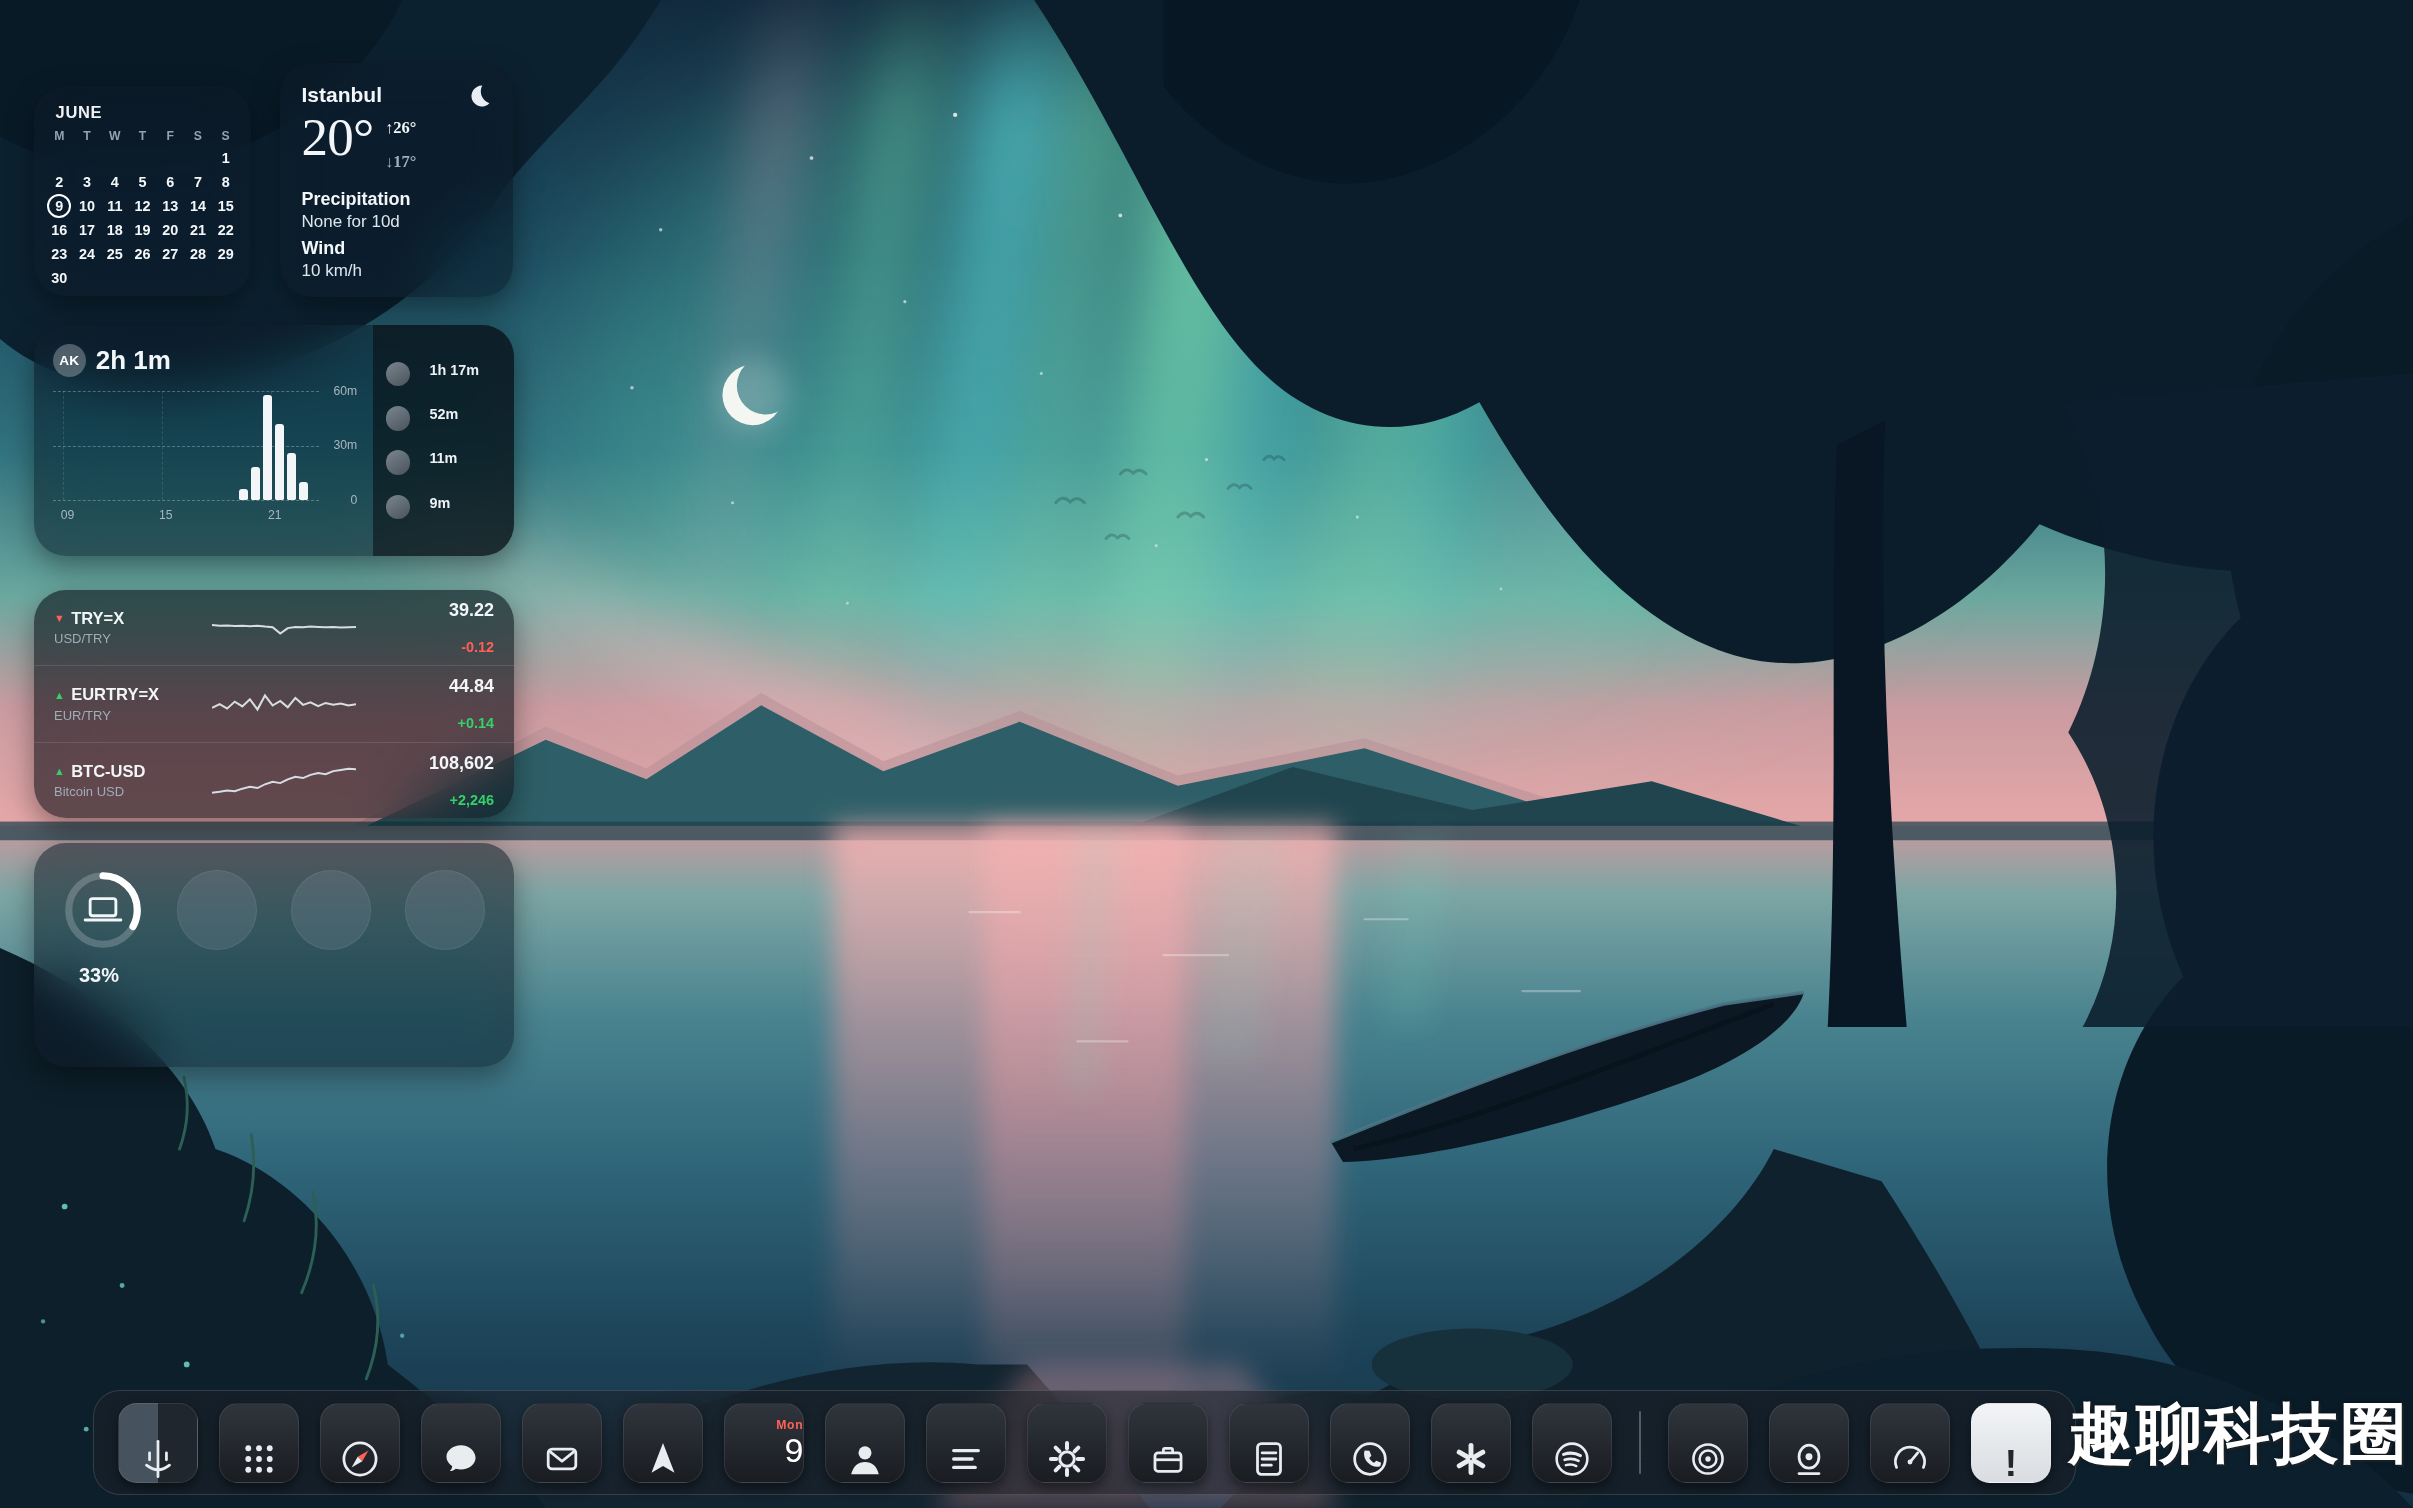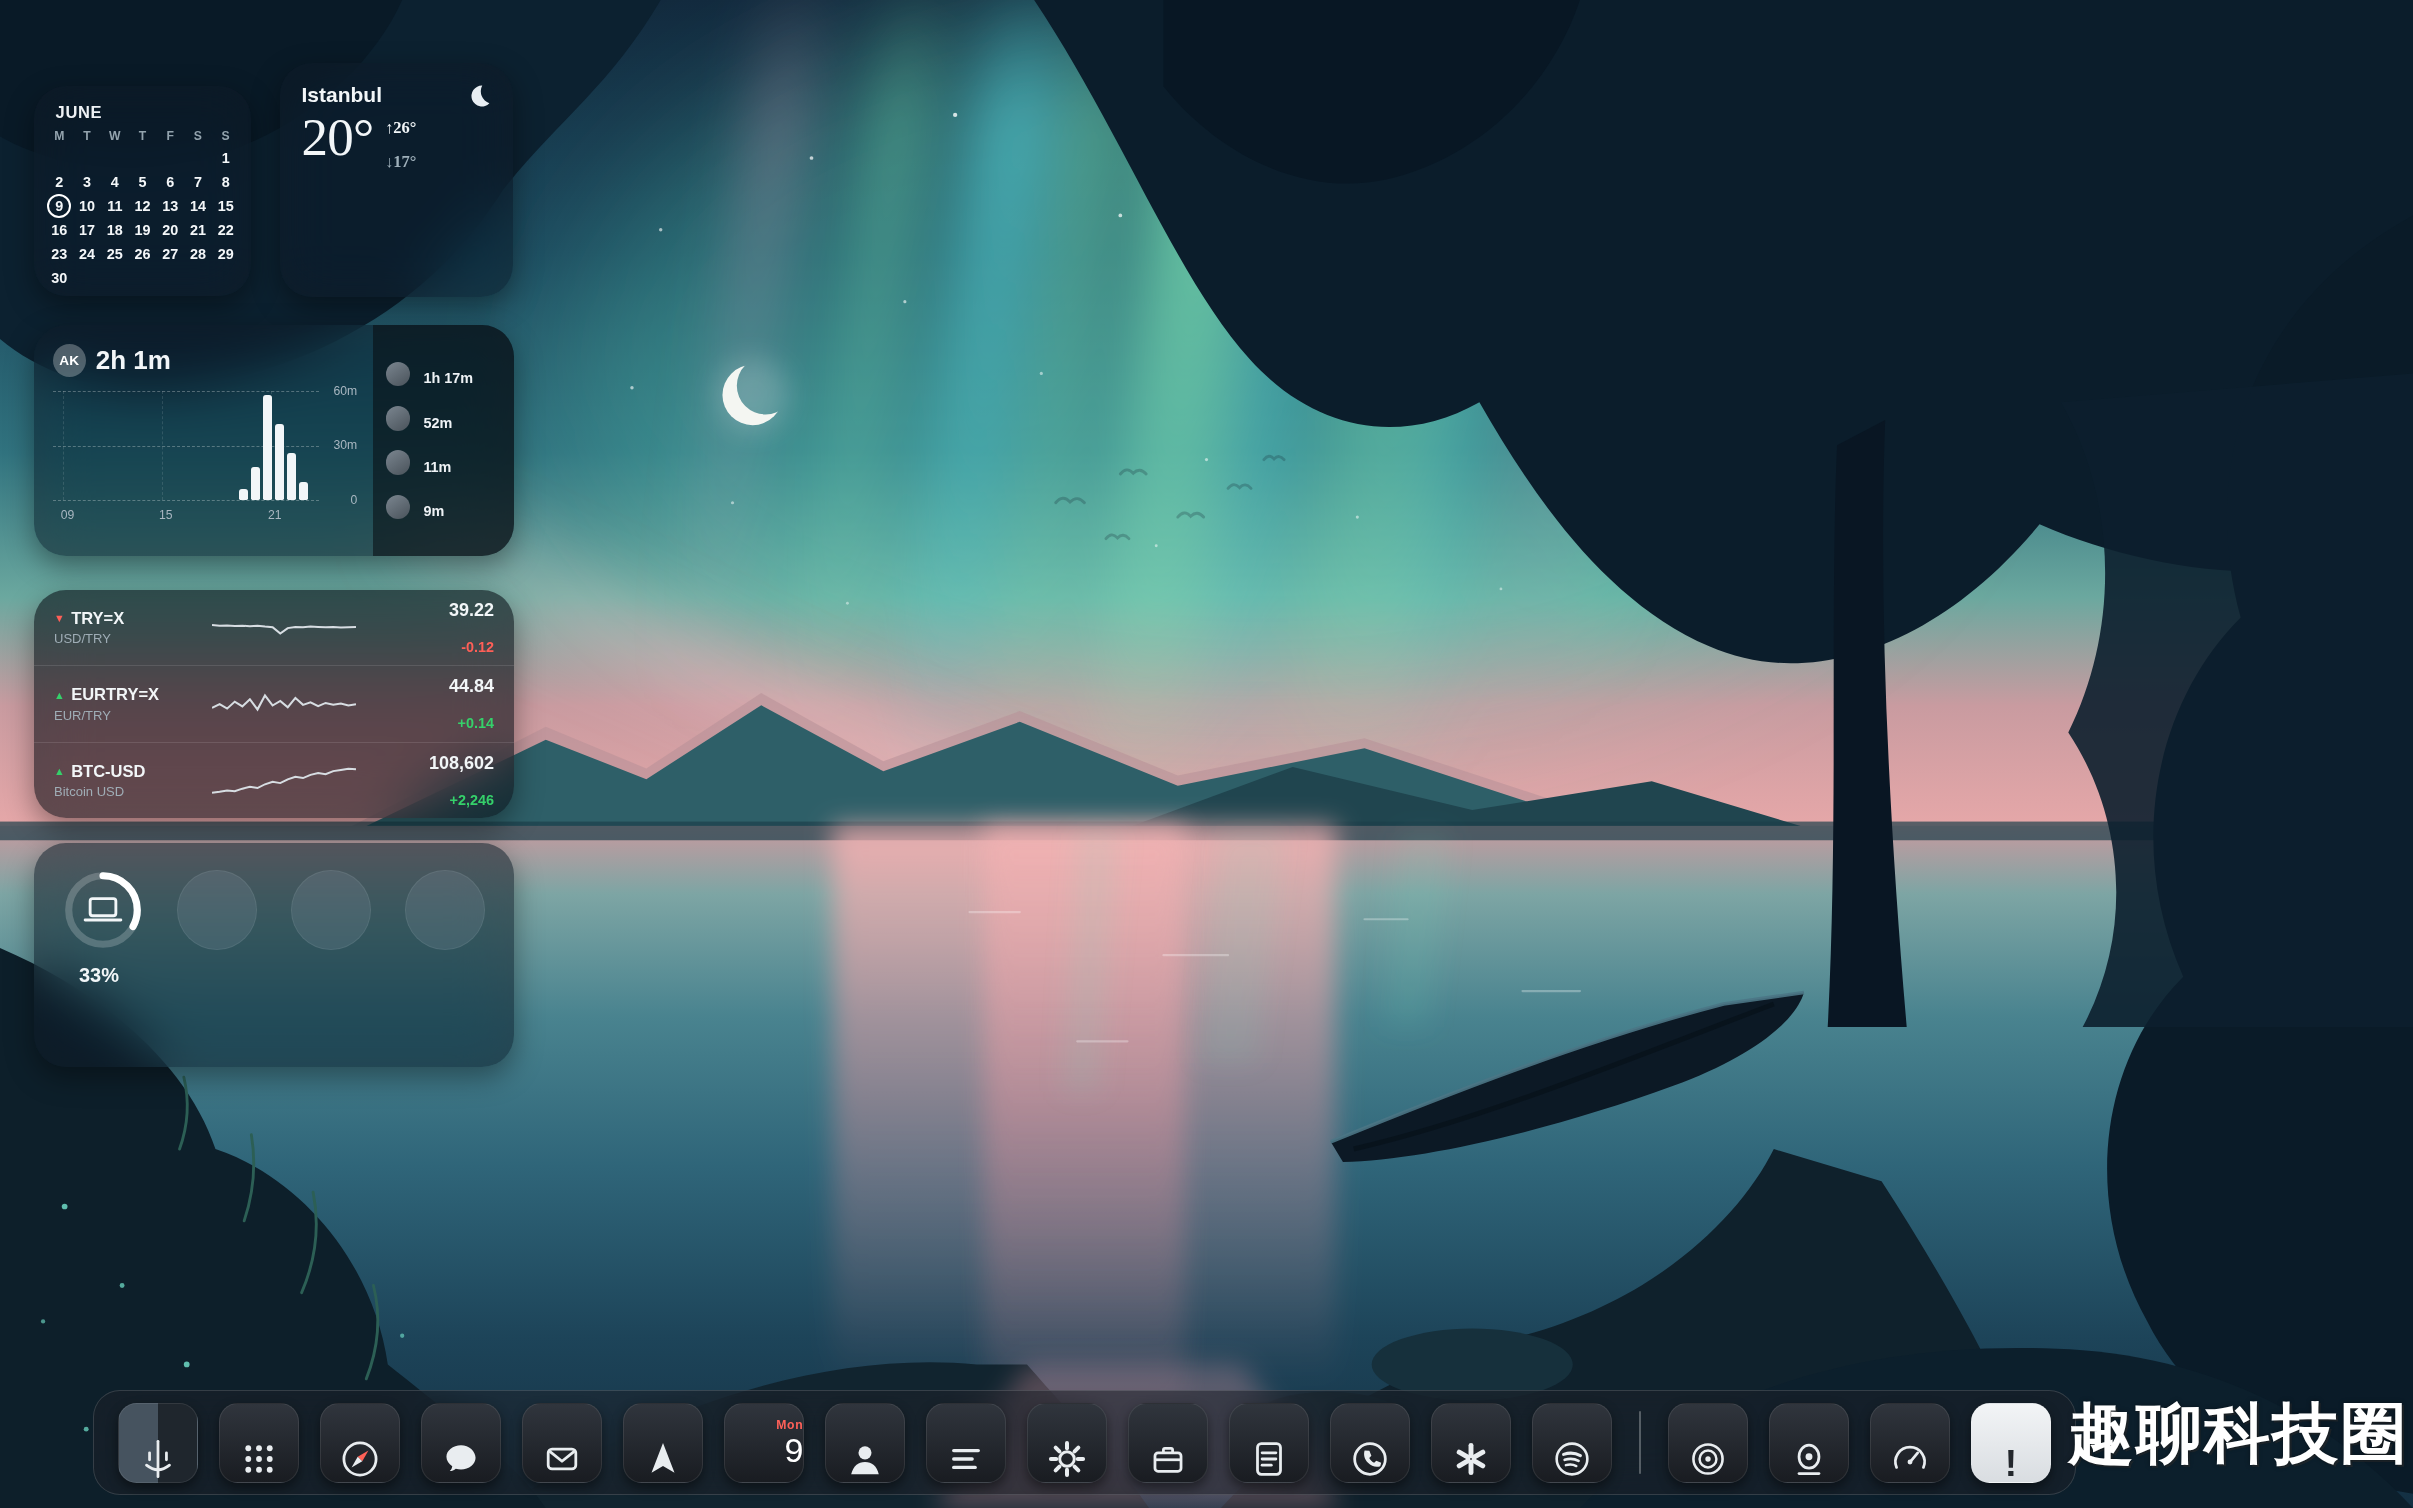--- a/index.html
+++ b/index.html
@@ -43,21 +43,21 @@
   .st-chart{position:relative;height:135px;margin-top:10px;}
   .st-plot{position:absolute;left:0;right:40px;top:4.3px;bottom:21.5px;}
   .st-grid{position:absolute;left:0;right:0;border-top:1.4px dashed rgba(255,255,255,.28);}
   .st-vgrid{position:absolute;top:0;bottom:0;border-left:1.4px dashed rgba(255,255,255,.12);}
   .st-bar{position:absolute;bottom:0;width:9.3px;border-radius:2.9px 2.9px 1.4px 1.4px;background:#f2f6f8;}
   .st-ylabels{position:absolute;right:0;top:4.3px;bottom:21.5px;width:36px;}
   .st-ylab{position:absolute;right:1.4px;font-size:12.2px;color:#a9b7c1;}
   .st-xlabels{position:absolute;left:0;right:40px;bottom:0;height:17px;}
   .st-xlab{position:absolute;bottom:0;font-size:12.2px;color:#a9b7c1;}
   .st-right{width:141px;background:rgba(8,11,15,.55);padding:17px 13px;display:flex;flex-direction:column;justify-content:space-evenly;box-sizing:border-box;}
-  .st-app{display:flex;align-items:flex-end;gap:13px;}
+  .st-app{display:flex;align-items:flex-start;gap:19px;}
   .st-app-icon{width:24.4px;height:24.4px;border-radius:50%;background:linear-gradient(145deg,#7b8690,#49525a);flex:none;}
   .st-app-time{font-size:14.4px;font-weight:600;color:#eef2f5;}
 
   
   .w-stocks{left:34px;top:590px;width:480px;height:228px;padding:0;background:rgba(12,17,25,.62);display:flex;flex-direction:column;}
   .stock-row{flex:1;display:flex;align-items:center;padding:0 20px;}
   .stock-row + .stock-row{border-top:1.1px solid rgba(255,255,255,.11);}
   .s-left{width:152px;}
   .s-sym{display:flex;align-items:center;gap:6.5px;font-size:16.5px;font-weight:700;}
   .s-dir{font-size:10.8px;}
@@ -354,20 +354,26 @@
         <path d="M25 4a16 16 0 1 0 11 27A19 19 0 0 1 25 4z" fill="#e8eef3"></path>
       </svg>
     </div>
     <div class="wx-temp-row">
       <span class="wx-temp">20°</span>
       <span class="wx-hl">
         <span class="wx-high">↑26°</span>
         <span class="wx-low">↓17°</span>
       </span>
     </div>
+    <div class="wx-details">
+      <div class="wx-label">Precipitation</div>
+      <div class="wx-value">None for 10d</div>
+      <div class="wx-label">Wind</div>
+      <div class="wx-value">10 km/h</div>
+    </div>
   </div>
 
   <div class="widget w-screentime">
     <div class="st-left">
       <div class="st-head">
         <span class="st-avatar">AK</span>
         <span class="st-total">2h 1m</span>
       </div>
       <div class="st-chart">
         <div class="st-plot">

